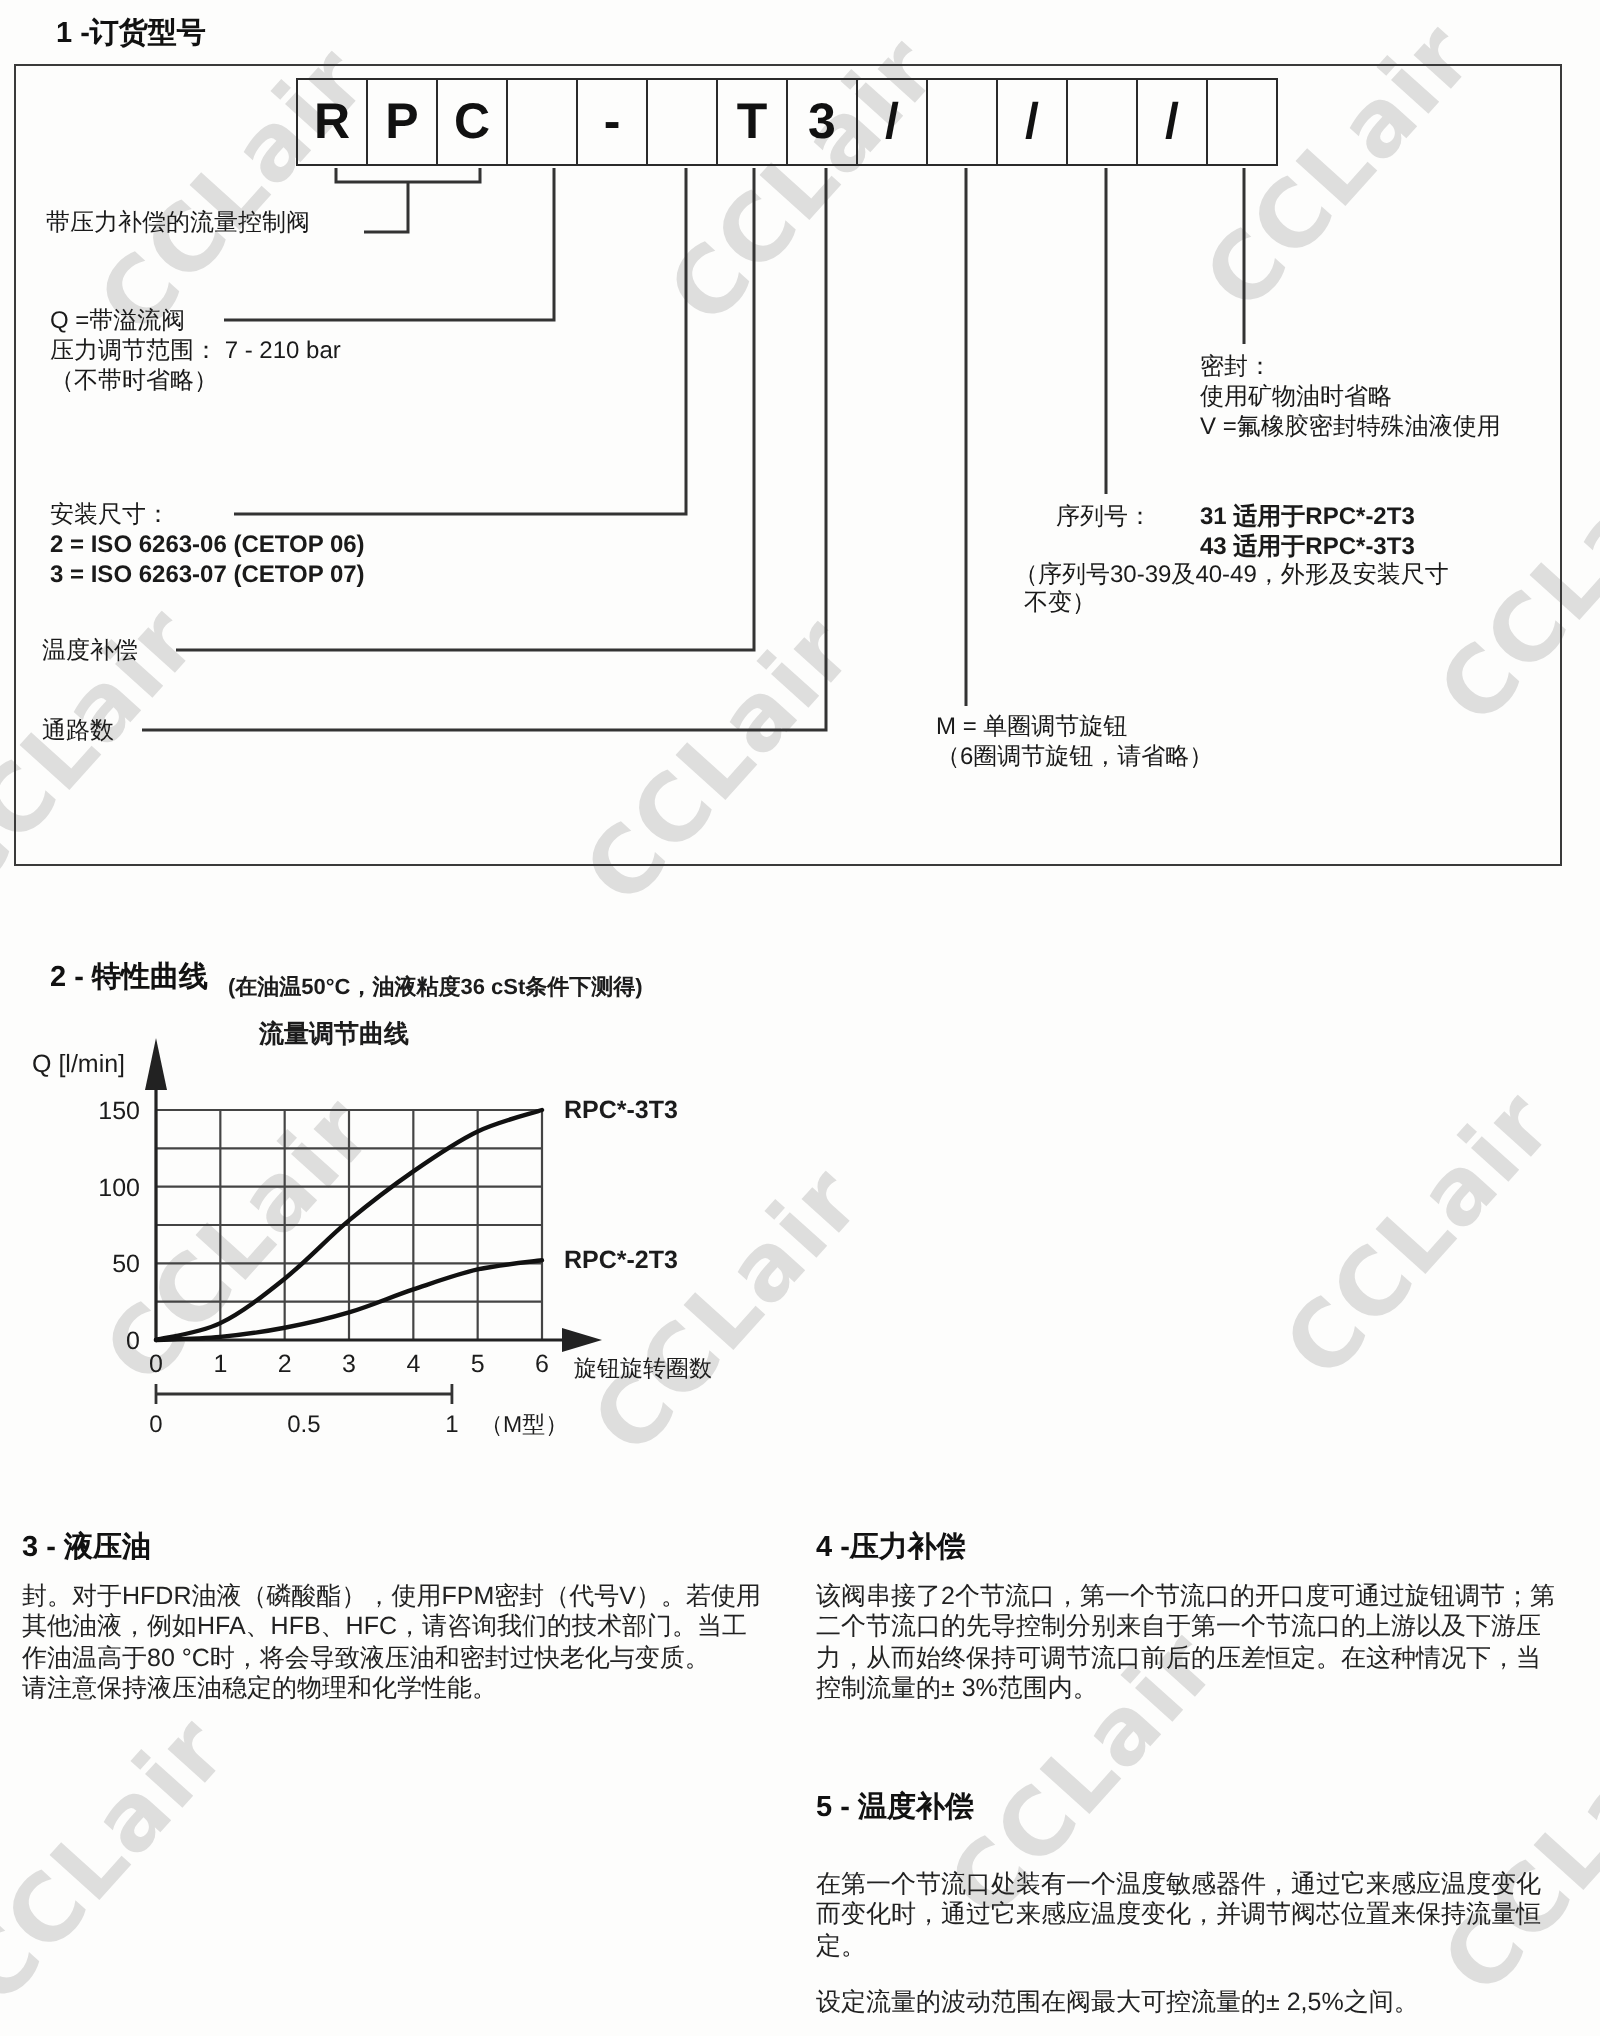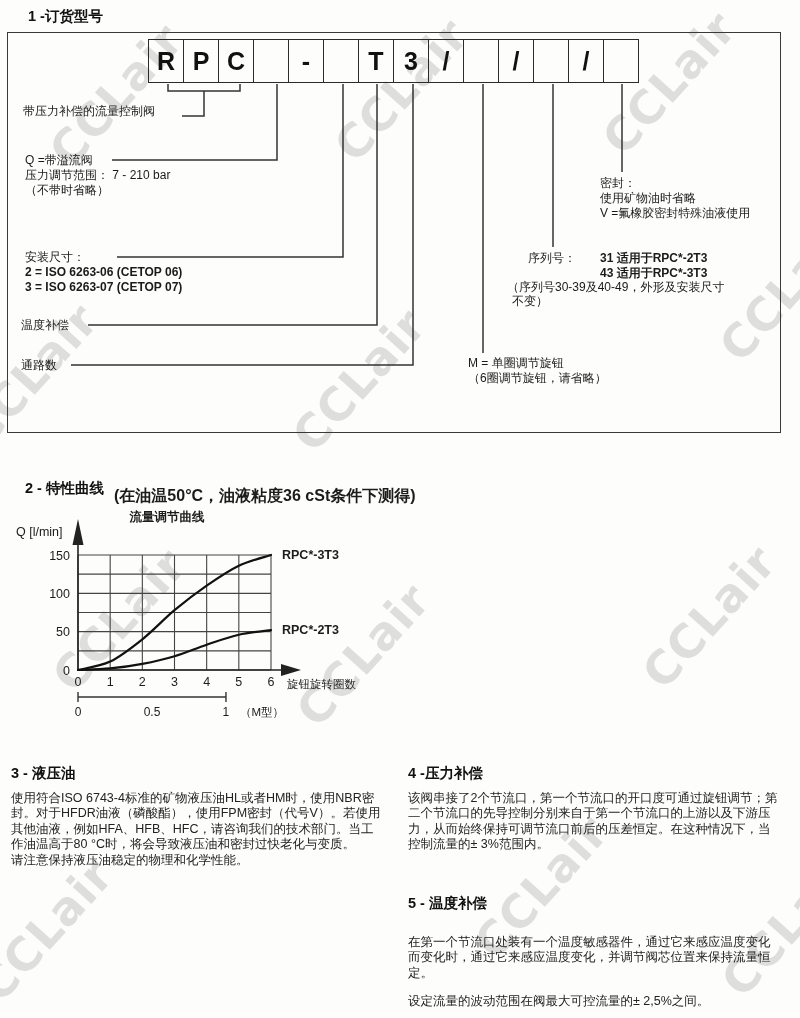--- a/index.html
+++ b/index.html
@@ -36,21 +36,21 @@
   #lbl-ways{left:21px;top:358px;}
   #lbl-knob{left:468px;top:356px;}
   #lbl-seal{left:600px;top:176px;}
   #lbl-series-title{left:528px;top:251px;}
   #lbl-series1{left:600px;top:251px;}
   #lbl-series2{left:600px;top:266px;}
   #lbl-series3{left:507px;top:280px;}
   #lbl-series4{left:512px;top:294px;}
   
   #sec2-heading{left:25px;top:479px;z-index:2;}
-  #sec2-note{left:114px;top:486px;z-index:2;font-size:16px;font-weight:700;white-space:nowrap;}
+  #sec2-note{left:114px;top:486px;z-index:2;font-size:11px;font-weight:700;white-space:nowrap;}
   #chart{left:0;top:505px;z-index:1;}
   #chart text{font-family:"Liberation Sans","DejaVu Sans",sans-serif;fill:#1c1c1c;}
   
   .text-sec{position:absolute;z-index:2;}
   #sec3{left:11px;top:764px;width:382px;}
   #sec4{left:408px;top:764px;width:382px;}
   #sec5{left:408px;top:894px;width:382px;}
   .text-sec .sec-h{margin:0 0 8px 0;}
   #sec5 .sec-h{margin-bottom:22px;}
   .txt-line{font-size:12.5px;line-height:15.4px;white-space:nowrap;color:#222;}
@@ -179,21 +179,20 @@
     <line x1="225.96666666666667" y1="187" x2="225.96666666666667" y2="197" stroke="#333" stroke-width="1.4"></line>
     <text x="78" y="211" text-anchor="middle" font-size="12">0</text>
     <text x="151.98333333333335" y="211" text-anchor="middle" font-size="12">0.5</text>
     <text x="225.96666666666667" y="211" text-anchor="middle" font-size="12">1</text>
     <text x="240" y="211" font-size="11.5">（M型）</text>
   </svg>
 
 <div class="text-sec" id="sec3">
   <div class="sec-h">3 - 液压油</div>
   <div>
-      <div class="txt-line">使用符合ISO 6743-4标准的矿物液压油HL或者HM时，使用NBR密</div>
       <div class="txt-line">封。对于HFDR油液（磷酸酯），使用FPM密封（代号V）。若使用</div>
       <div class="txt-line">其他油液，例如HFA、HFB、HFC，请咨询我们的技术部门。当工</div>
       <div class="txt-line">作油温高于80 °C时，将会导致液压油和密封过快老化与变质。</div>
       <div class="txt-line">请注意保持液压油稳定的物理和化学性能。</div>
     </div>
 </div>
 
 <div class="text-sec" id="sec4">
   <div class="sec-h">4 -压力补偿</div>
   <div>

